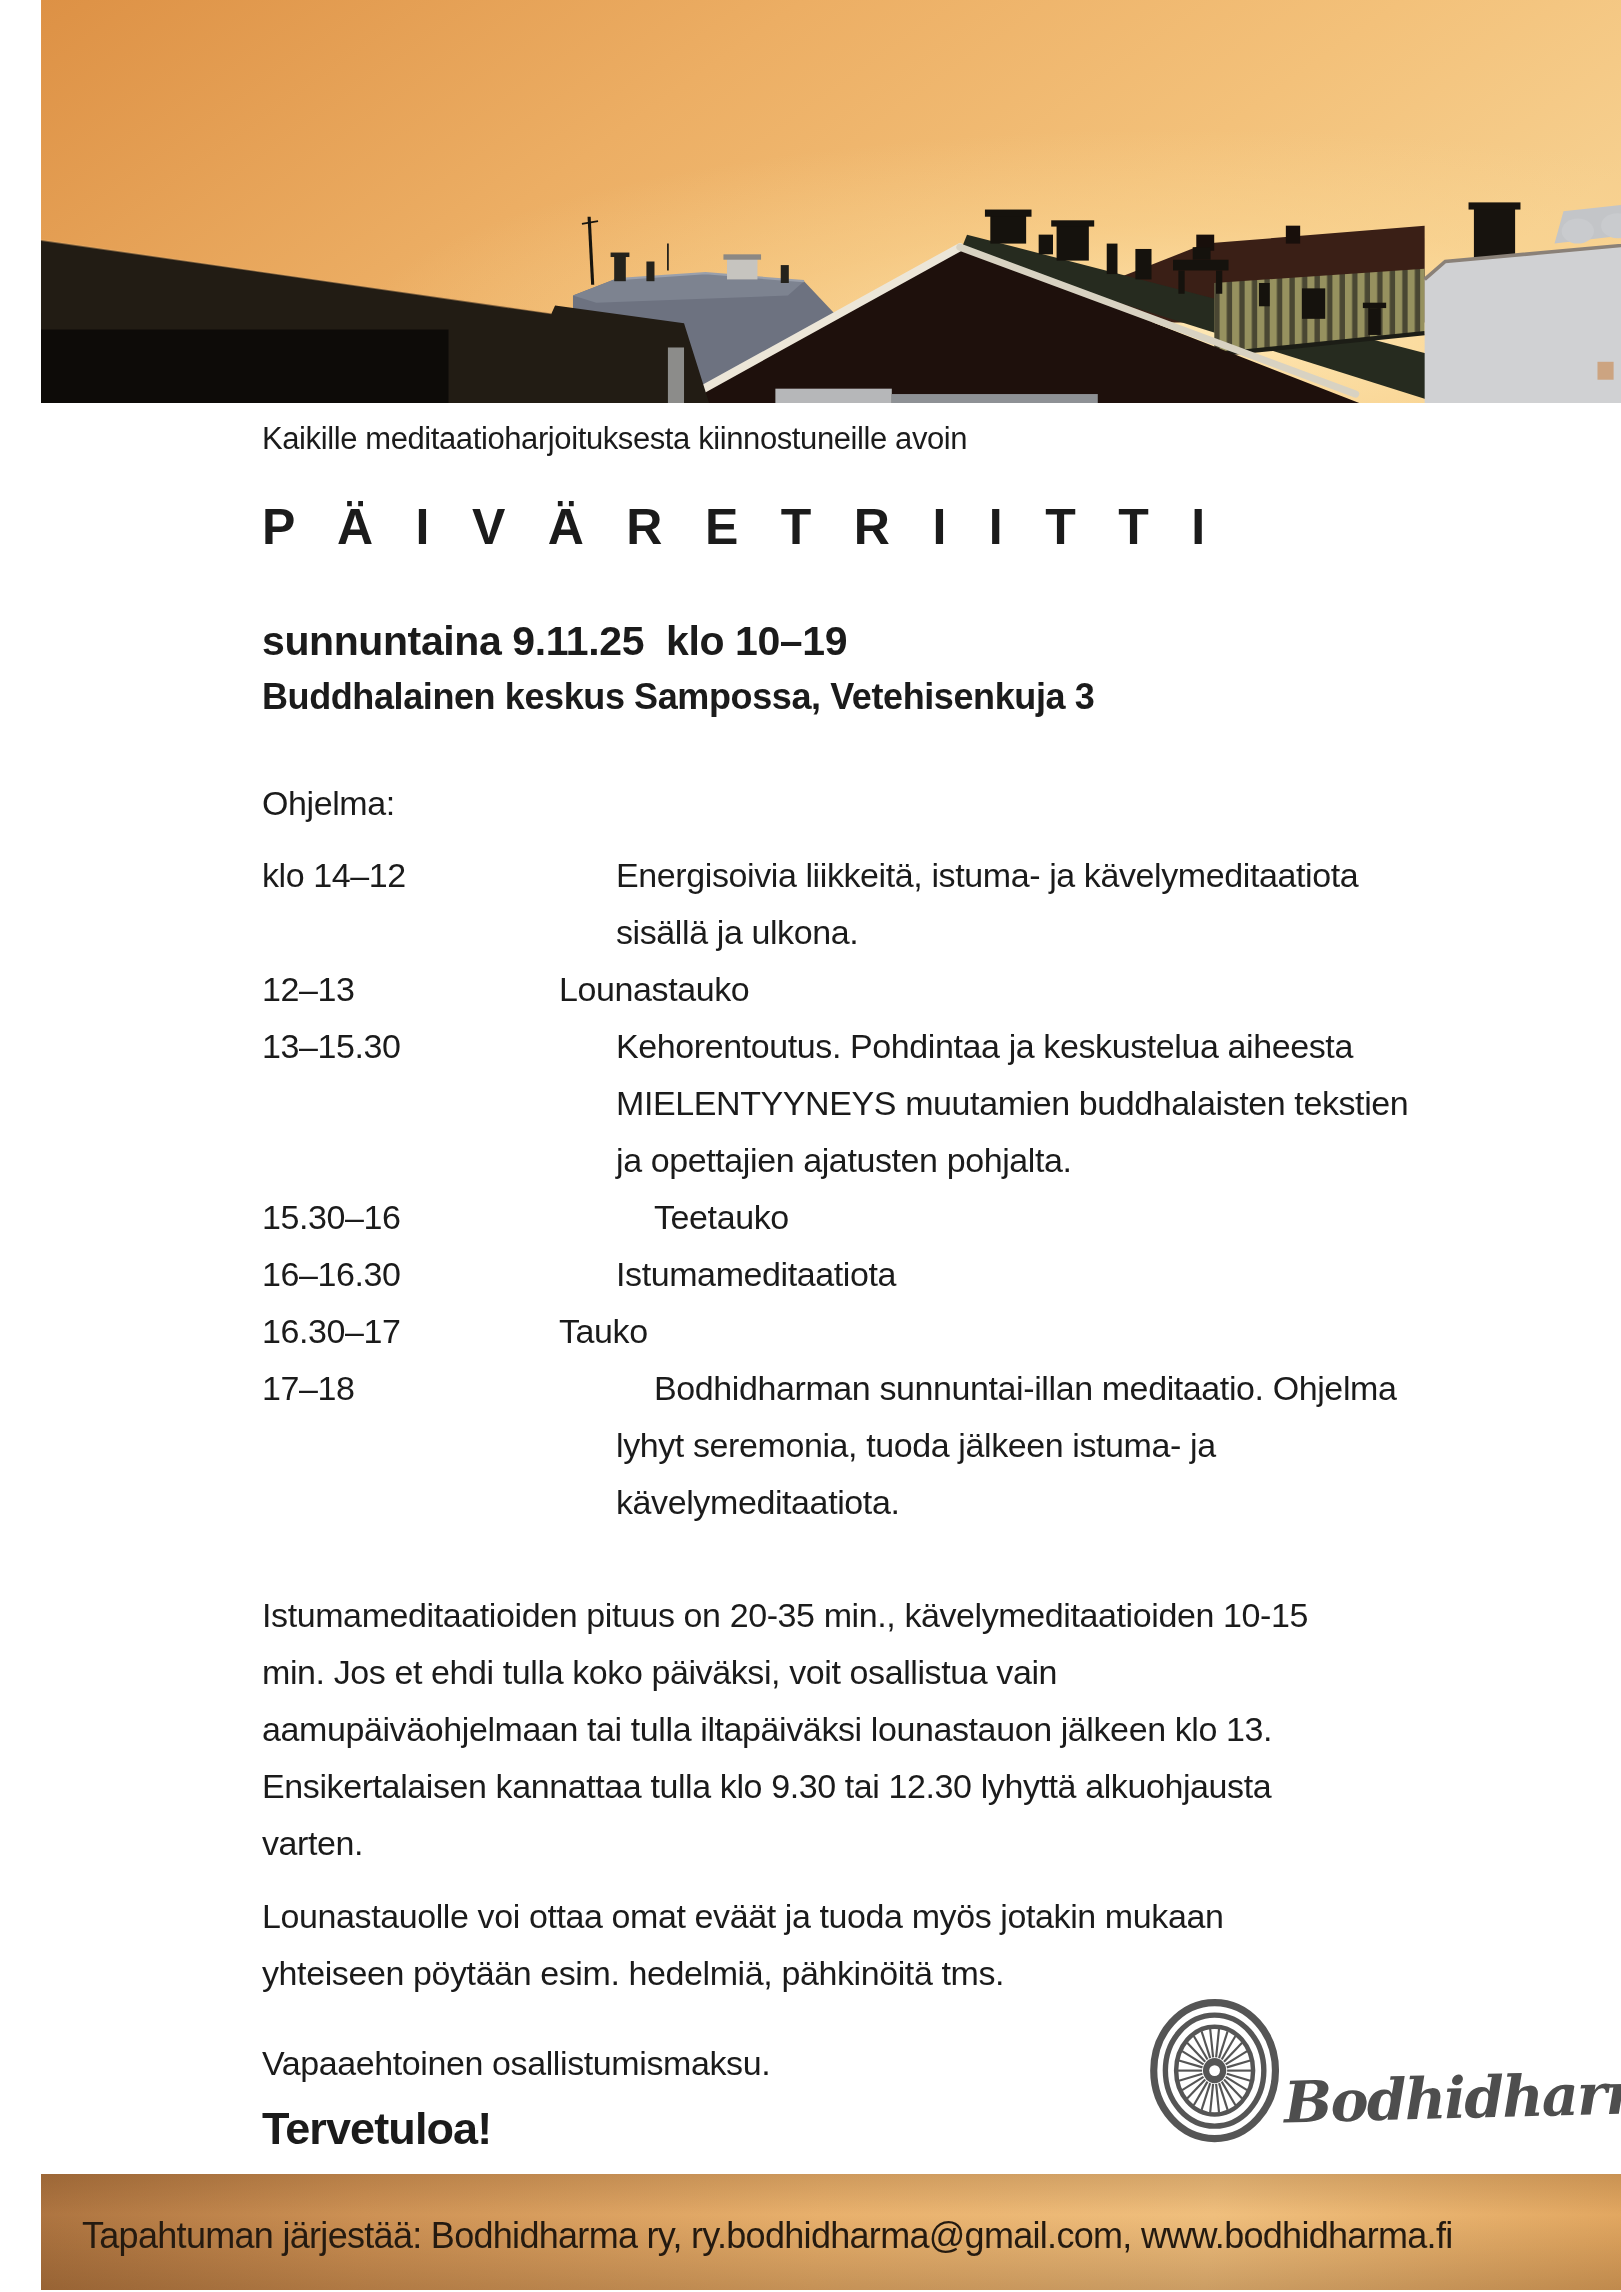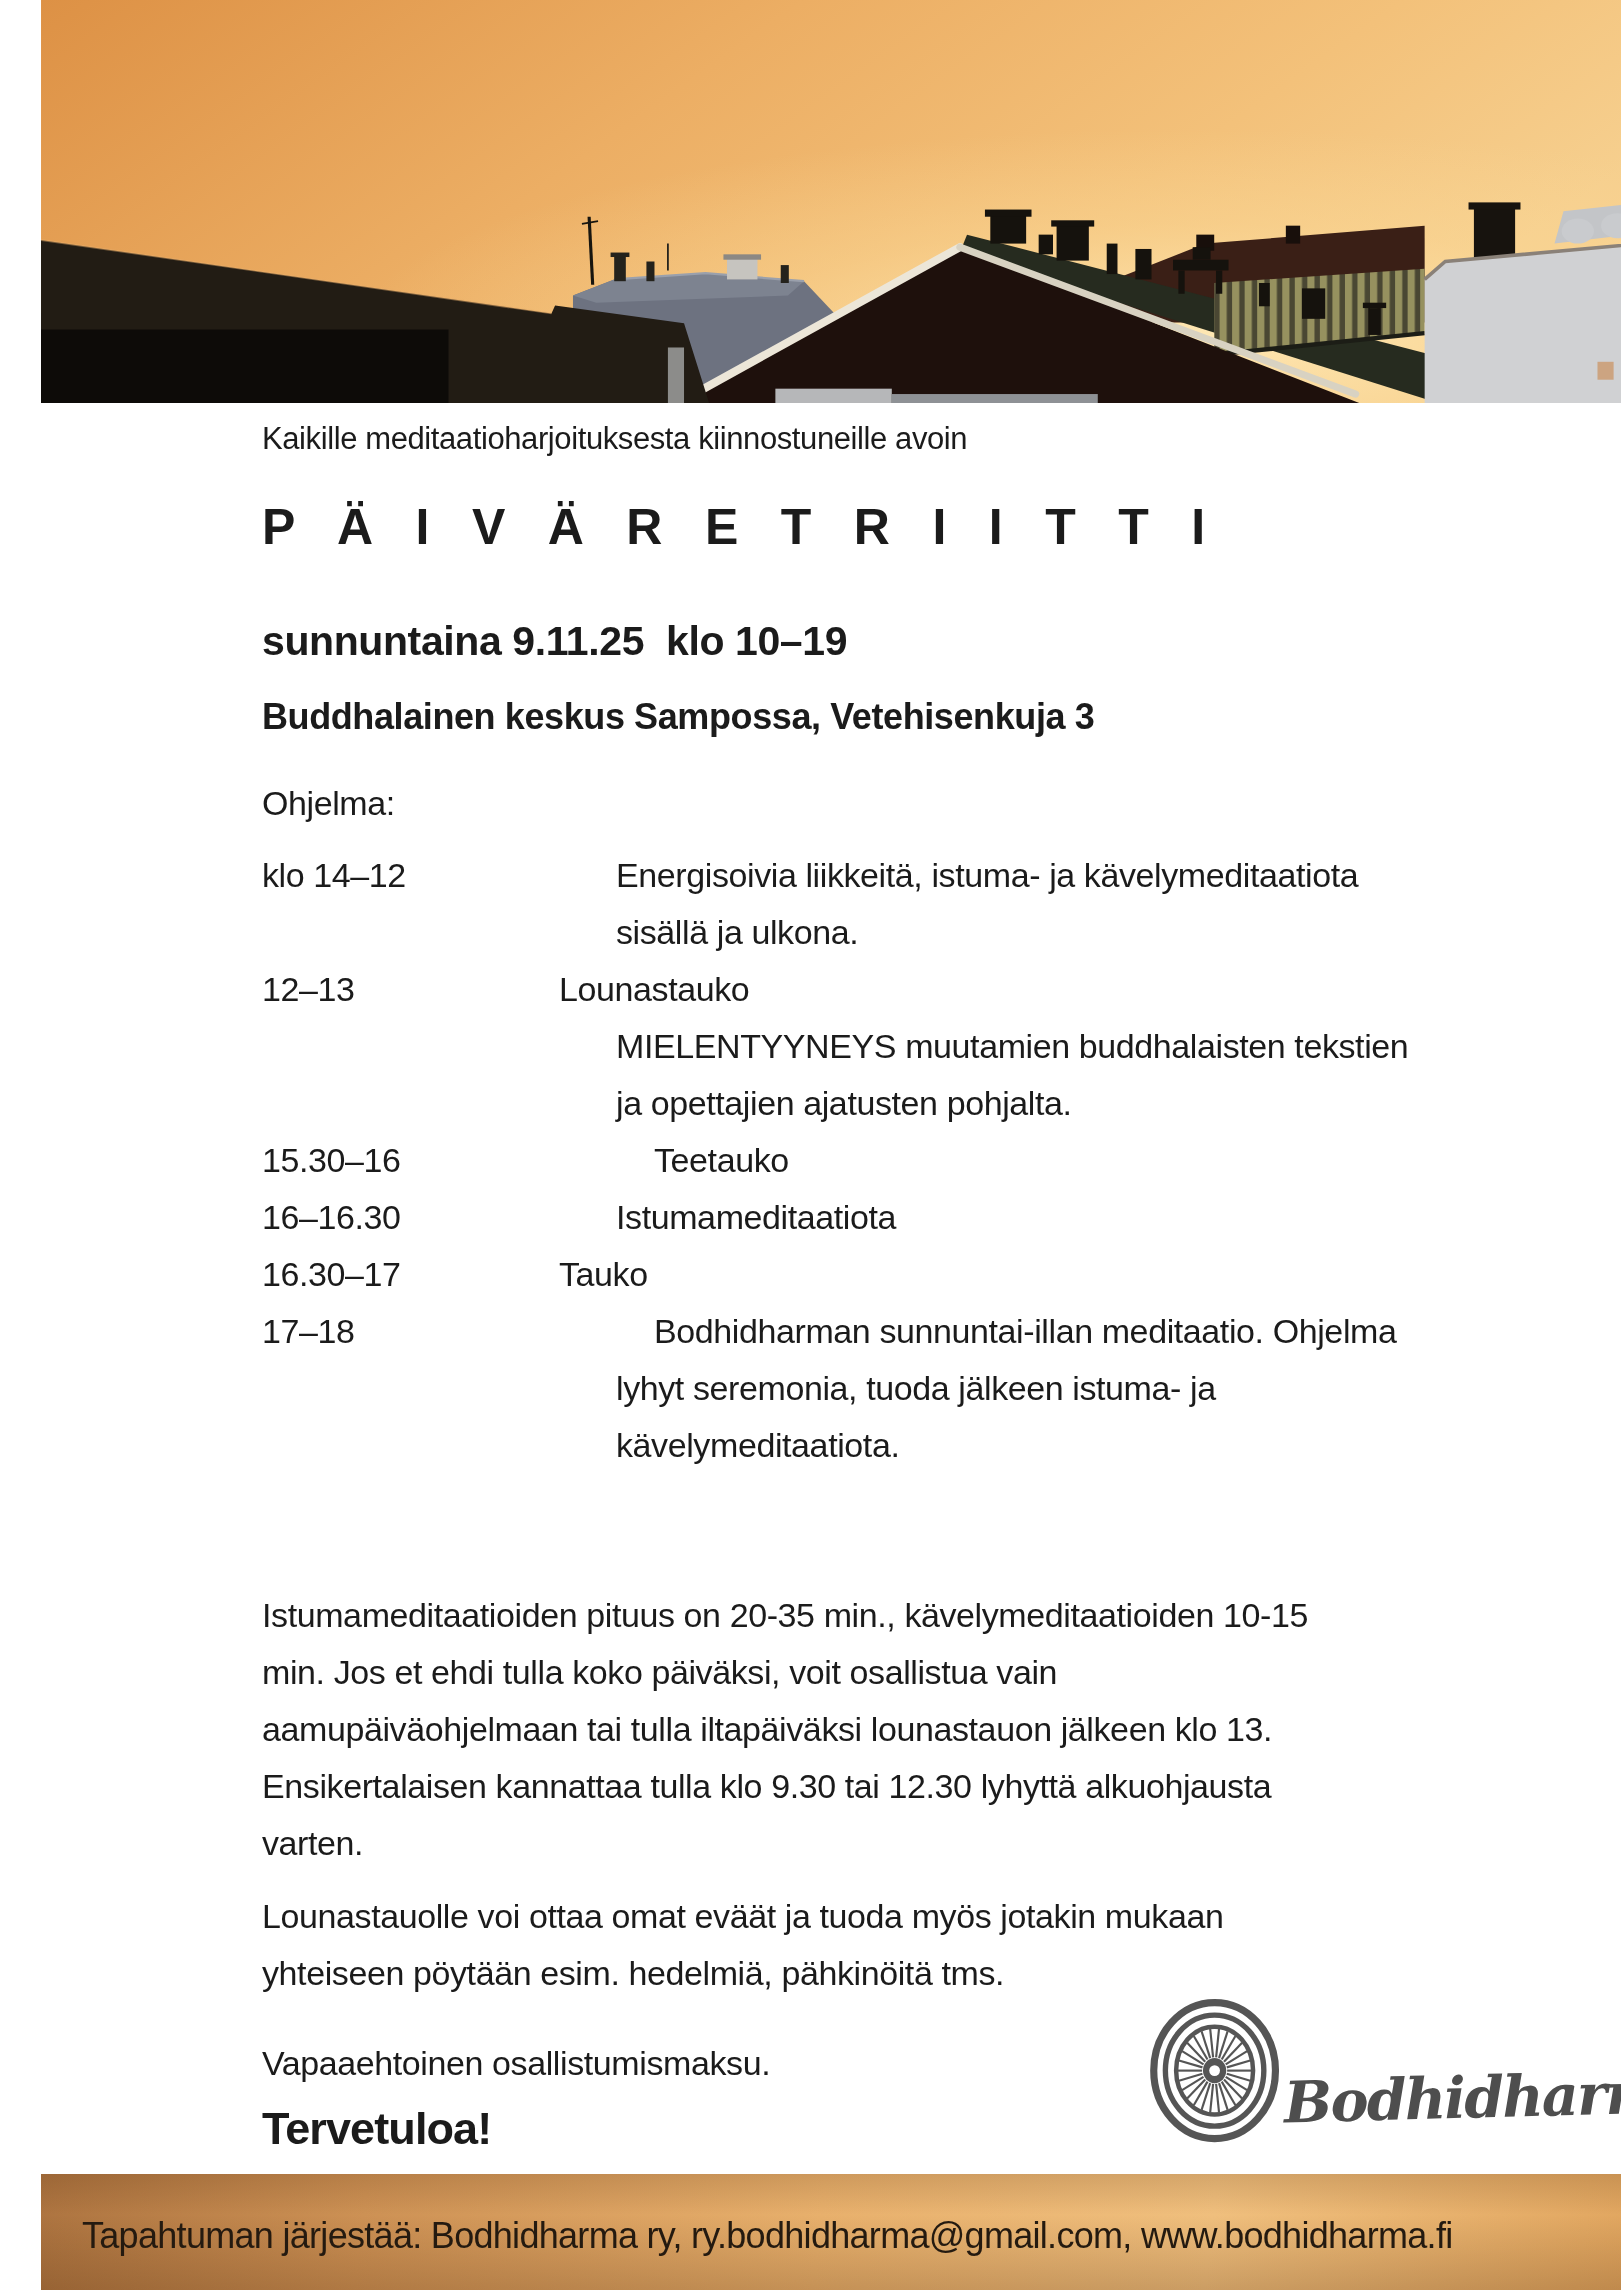--- a/index.html
+++ b/index.html
@@ -3,21 +3,21 @@
 <meta charset="utf-8">
 <style>
   html,body{margin:0;padding:0;background:#ffffff;}
   .page{position:relative;width:1621px;height:2293px;background:#ffffff;overflow:hidden;
         font-family:"Liberation Sans",sans-serif;color:#1b1b1b;margin-left:41px;}
   .photo{position:absolute;left:0;top:0;width:1621px;height:403px;}
   .abs{position:absolute;left:221px;}
   .intro{top:421px;font-size:31px;letter-spacing:-0.4px;}
   .title{top:498px;font-size:50px;font-weight:bold;letter-spacing:14.3px;white-space:pre;}
   .datetime{top:618px;font-size:41px;font-weight:bold;white-space:pre;letter-spacing:-0.4px;}
-  .venue{top:696px;font-size:36px;font-weight:bold;letter-spacing:-0.4px;}
+  .venue{top:676px;font-size:36px;font-weight:bold;letter-spacing:-0.4px;}
   .prog-head{top:784px;font-size:34px;letter-spacing:-0.4px;text-align:right;}
   .schedule{top:847px;width:1254px;font-size:34px;letter-spacing:-0.4px;}
   .sline{position:relative;height:57px;line-height:57px;white-space:nowrap;}
   .stime{position:absolute;left:0;top:0;}
   .ind-a{margin-left:354px;display:inline-block;}
   .ind-b{margin-left:297px;display:inline-block;}
   .ind-c{margin-left:392px;display:inline-block;}
   .para{font-size:34px;letter-spacing:-0.4px;width:1272px;}
   .para div{height:57px;line-height:57px;white-space:nowrap;}
   .p1{top:1587px;}
@@ -151,20 +151,24 @@
     <div class="sline">
       <span class="stime">klo 14–12</span>
       <span class="ind-a">Energisoivia liikkeitä, istuma- ja kävelymeditaatiota</span>
     </div>
     <div class="sline">
       <span class="ind-a">sisällä ja ulkona.</span>
     </div>
     <div class="sline">
       <span class="stime">12–13</span>
       <span class="ind-b">Lounastauko</span>
+    </div>
+    <div class="sline">
+      <span class="stime">13–15.30</span>
+      <span class="ind-a">Kehorentoutus. Pohdintaa ja keskustelua aiheesta</span>
     </div>
     <div class="sline">
       <span class="ind-a">MIELENTYYNEYS muutamien buddhalaisten tekstien</span>
     </div>
     <div class="sline">
       <span class="ind-a">ja opettajien ajatusten pohjalta.</span>
     </div>
     <div class="sline">
       <span class="stime">15.30–16</span>
       <span class="ind-c">Teetauko</span>

